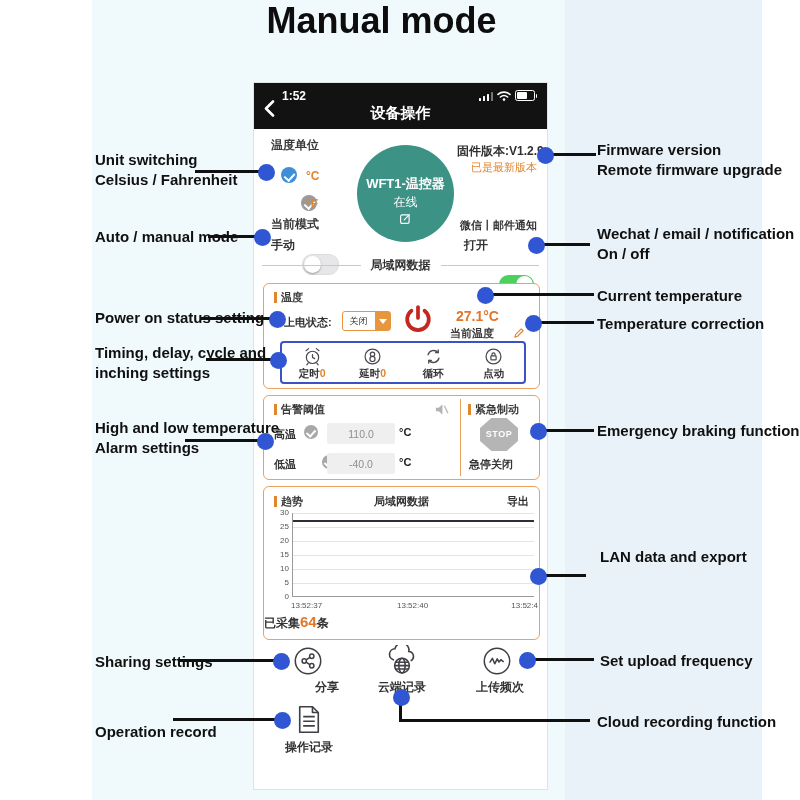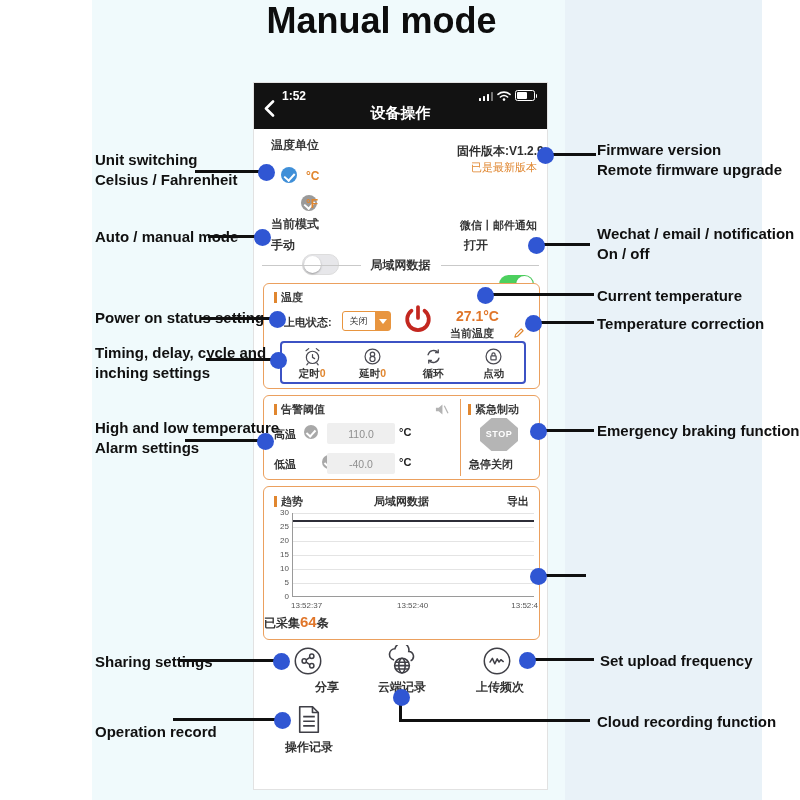--- a/index.html
+++ b/index.html
@@ -148,20 +148,28 @@
     <span class="abs chk blue" style="left:27px;top:84px;"></span>
     <div class="abs orange" style="left:52px;top:86px;font-size:12px;font-weight:bold;">°C</div>
     <span class="abs chk gray" style="left:27px;top:112px;"></span>
     <div class="abs orange" style="left:52px;top:114px;font-size:12px;font-weight:bold;">°F</div>
 
     
     <div class="abs cn-bold" style="left:203px;top:60px;font-size:12px;color:#2f2f2f;">固件版本:V1.2.9</div>
     <div class="abs orange" style="left:217px;top:77px;font-size:11px;">已是最新版本</div>
 
     
+    <div class="device-circle">
+      <div class="nm">WFT1-温控器</div>
+      <div class="st">在线</div>
+      <svg width="13" height="13" viewBox="0 0 20 20" style="position:absolute;left:42px;top:67px;">
+        <rect x="2.5" y="4.5" width="13" height="13" rx="2" stroke="#fff" stroke-width="1.8" fill="none"></rect>
+        <path d="M8 12l8-8" stroke="#fff" stroke-width="1.8" stroke-linecap="round"></path>
+      </svg>
+    </div>
 
     
     <div class="abs cn-bold" style="left:17px;top:133px;font-size:12px;">当前模式</div>
     <div class="abs cn-bold" style="left:17px;top:154px;font-size:12px;color:#333;">手动</div>
     <div class="abs toggle off" style="left:48px;top:151px;">
         <span class="knob"></span>
       </div>
 
     
     <div class="abs cn-bold" style="left:206px;top:135px;font-size:11px;color:#333;">微信丨邮件通知</div>
@@ -376,20 +384,23 @@
   </div>
   <div class="ann-label" style="left:597px;top:286px;">
     <div>Current temperature</div>
   </div>
   <div class="ann-label" style="left:597px;top:314px;">
     <div>Temperature correction</div>
   </div>
   <div class="ann-label" style="left:597px;top:421px;">
     <div>Emergency braking function</div>
   </div>
+  <div class="ann-label" style="left:600px;top:547px;">
+    <div>LAN data and export</div>
+  </div>
   <div class="ann-label" style="left:600px;top:651px;">
     <div>Set upload frequency</div>
   </div>
   <div class="ann-label" style="left:597px;top:712px;">
     <div>Cloud recording function</div>
   </div>
 
   <span class="h-line" style="left:195px;top:170px;width:71px;"></span>
   <span class="h-line" style="left:208px;top:235px;width:54px;"></span>
   <span class="h-line" style="left:200px;top:317px;width:77px;"></span>

